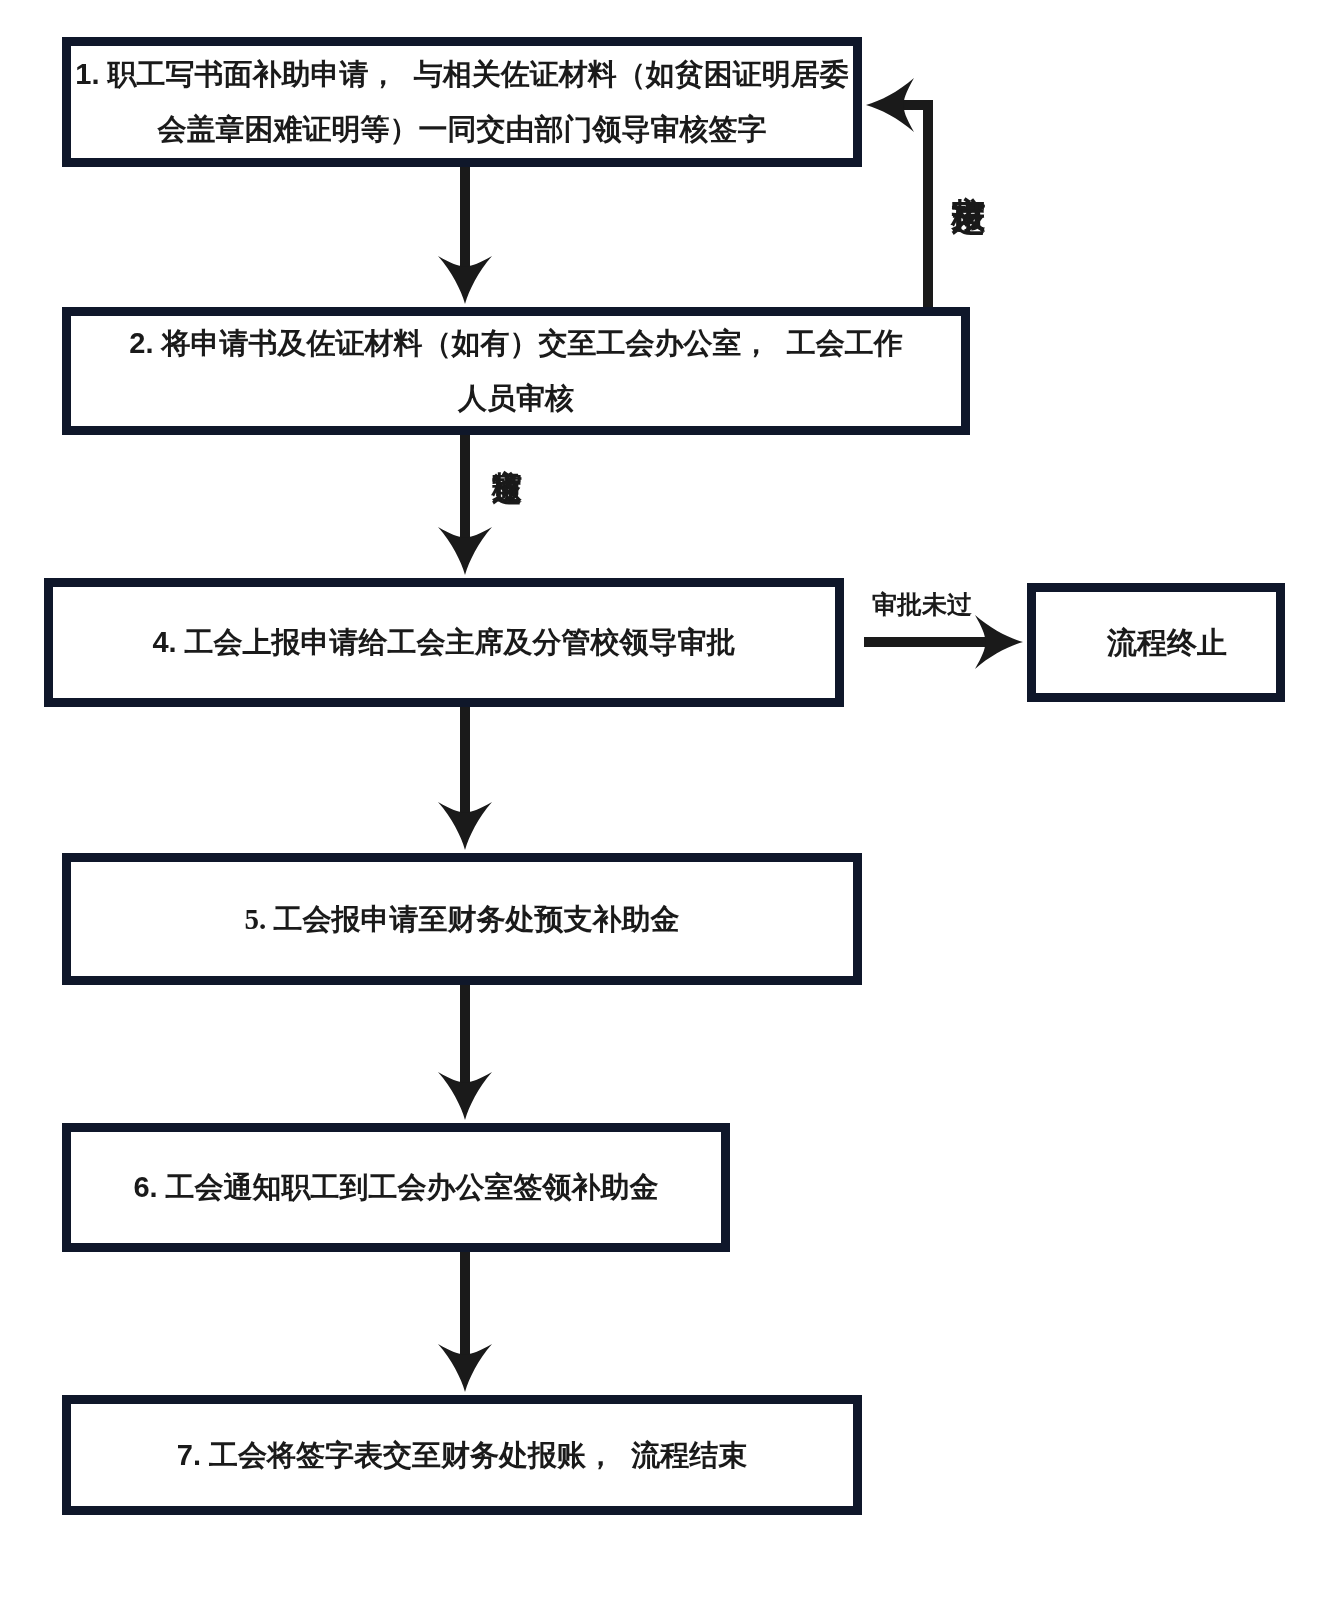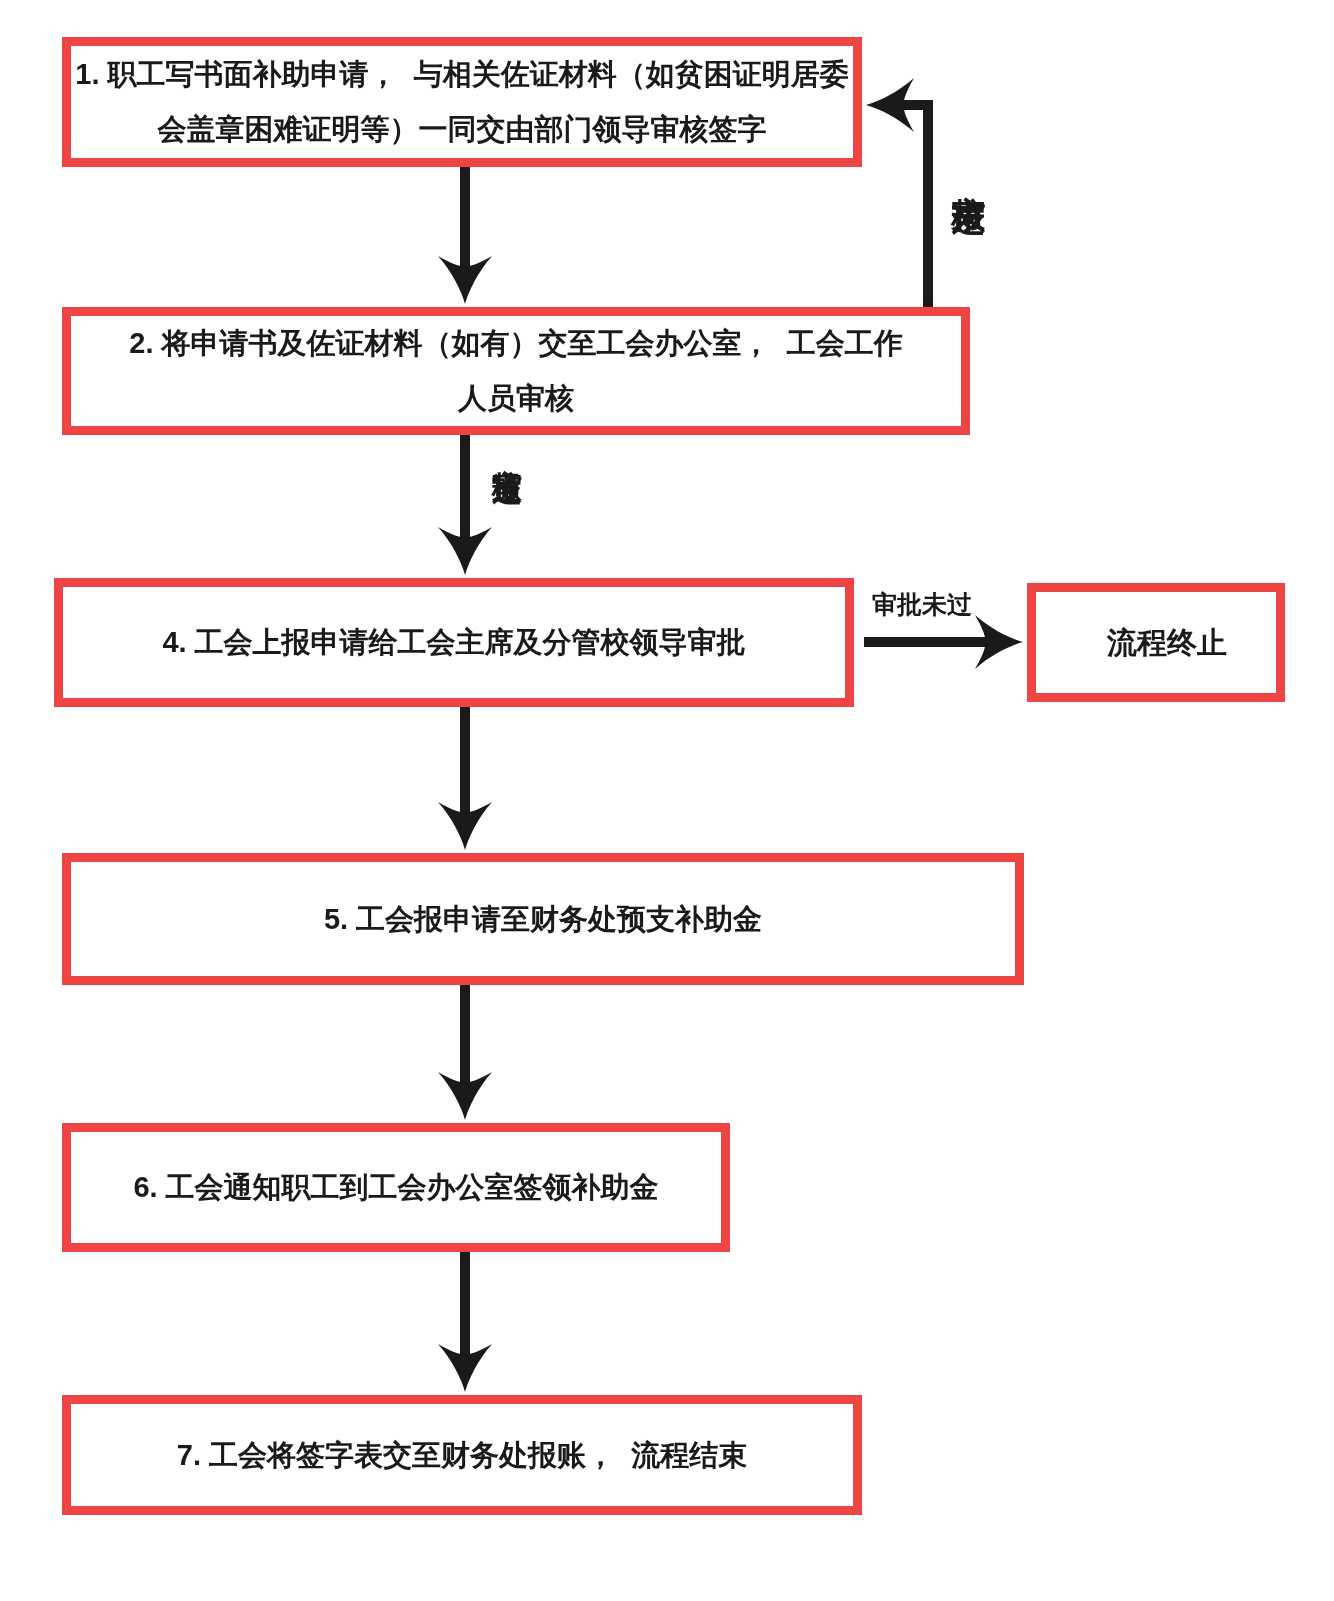--- a/index.html
+++ b/index.html
@@ -8,36 +8,36 @@
     width: 1334px;
     height: 1601px;
     background: #ffffff;
     font-family: "Liberation Sans", "DejaVu Sans", sans-serif;
     color: #1a1a1a;
     overflow: hidden;
   }
   .node {
     position: absolute;
     box-sizing: border-box;
-    border: 9px solid #ef4444;
+    border: 9px solid #0f172a;
     background: #ffffff;
     display: flex;
     flex-direction: column;
     align-items: center;
     justify-content: center;
     text-align: center;
     font-weight: bold;
     font-size: 29px;
     color: #1a1a1a;
   }
   .node .line { display: block; line-height: 55px; white-space: pre; }
   .node-1 { left: 62px;   top: 37px;   width: 800px; height: 130px; }
   .node-2 { left: 62px;   top: 307px;  width: 908px; height: 128px; }
-  .node-4 { left: 54px;   top: 578px;  width: 800px; height: 129px; }
-  .node-5 { left: 62px;   top: 853px;  width: 962px; height: 132px; }
+  .node-4 { left: 44px;   top: 578px;  width: 800px; height: 129px; }
+  .node-5 { left: 62px;   top: 853px;  width: 800px; height: 132px; font-family: Liberation Serif, serif; }
   .node-6 { left: 62px;   top: 1123px; width: 668px; height: 129px; }
   .node-7 { left: 62px;   top: 1395px; width: 800px; height: 120px; }
   .node-end { left: 1027px; top: 583px; width: 258px; height: 119px; font-size: 30px; padding-left: 22px; }
   .edge-label {
     position: absolute;
     font-weight: bold;
     color: #1a1a1a;
     white-space: pre;
   }
   .edge-label.vertical {

